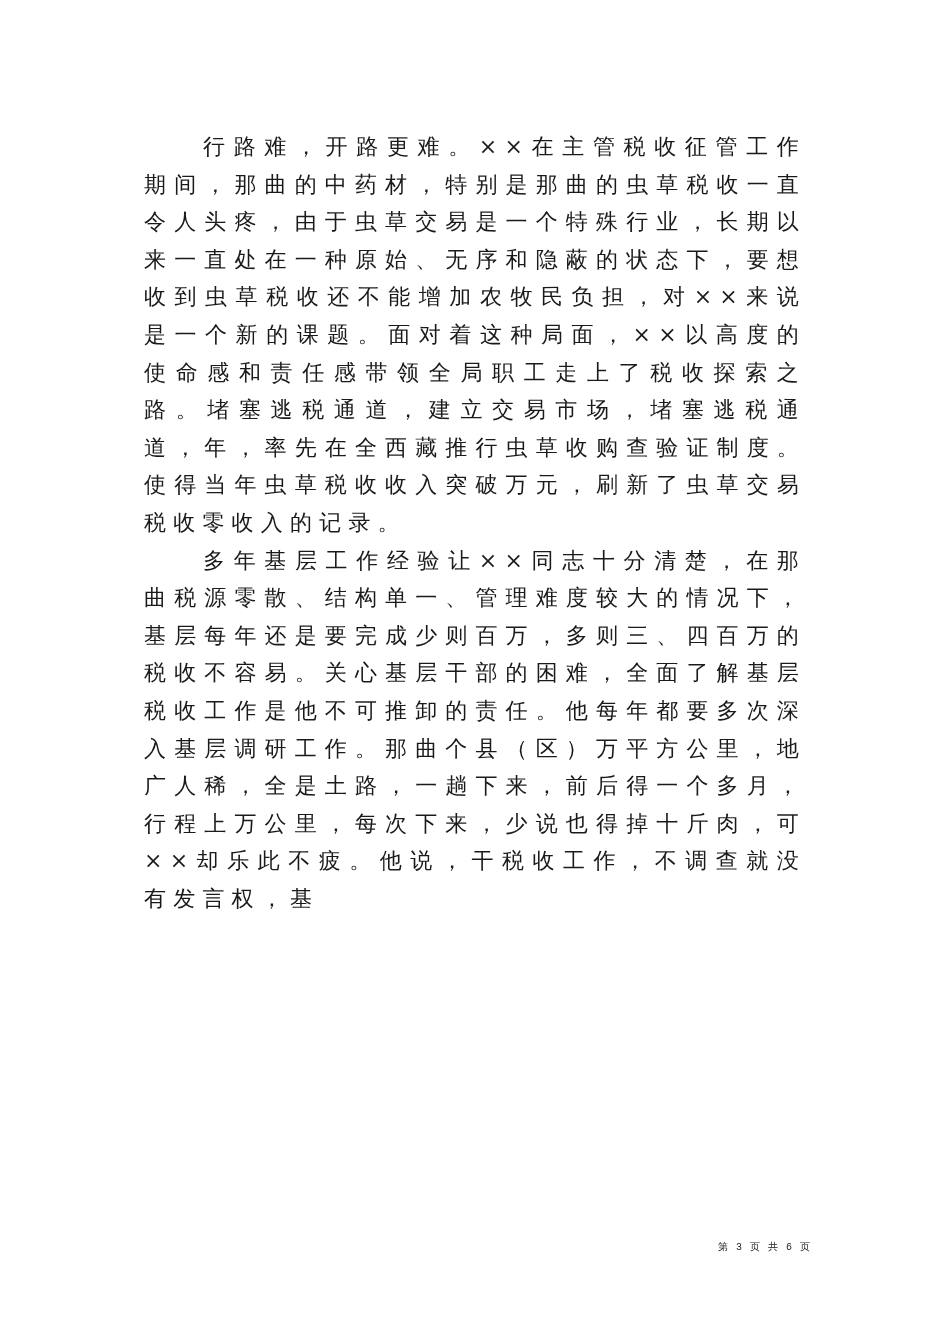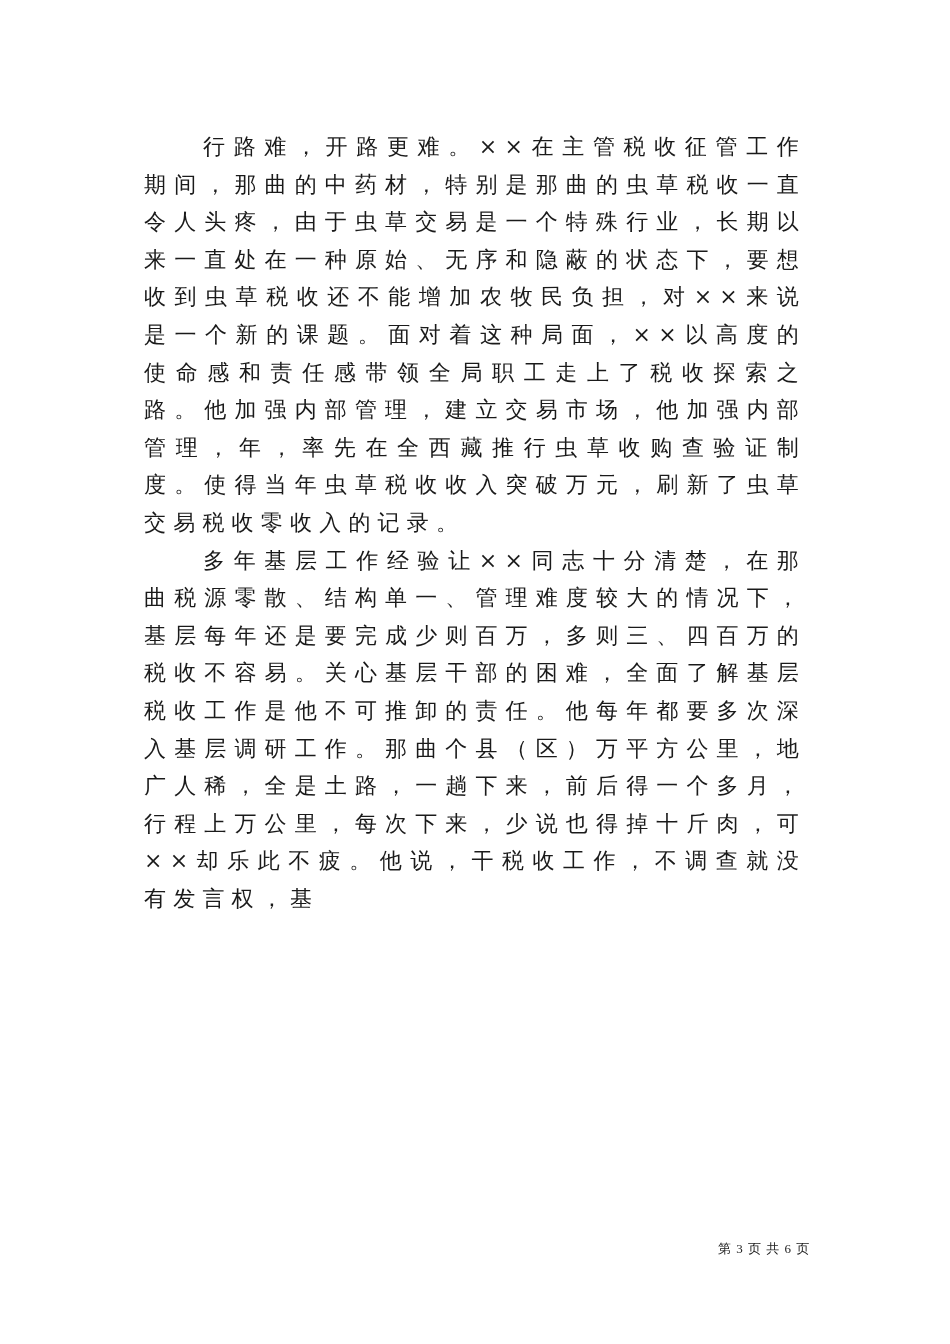--- a/index.html
+++ b/index.html
@@ -9,26 +9,26 @@
   }
   .content {
     position: absolute; left: 144px; top: 128px; width: 662px;
     font-family: "DejaVu Serif", "Liberation Serif", serif;
     font-size: 22px; line-height: 37.6px; color: #1a1a1a;
     letter-spacing: 7.2px;
   }
   .para { margin: 0; text-indent: 59px; text-align: justify; word-break: break-all; }
   .footer {
     position: absolute; left: 718px; top: 1240px;
-    font-family: Liberation Serif, serif;
-    font-size: 13px; color: #222; letter-spacing: 1px;
+    font-family: Liberation Mono, monospace;
+    font-size: 10px; color: #222; letter-spacing: 1px;
   }
 </style>
 </head>
 <body>
 
 <div class="page">
   <div class="content">
-    <p class="para">行路难，开路更难。××在主管税收征管工作期间，那曲的中药材，特别是那曲的虫草税收一直令人头疼，由于虫草交易是一个特殊行业，长期以来一直处在一种原始、无序和隐蔽的状态下，要想收到虫草税收还不能增加农牧民负担，对××来说是一个新的课题。面对着这种局面，××以高度的使命感和责任感带领全局职工走上了税收探索之路。他加强内部管理，建立交易市场，他加强内部管理，年，率先在全西藏推行虫草收购查验证制度。使得当年虫草税收收入突破万元，刷新了虫草交易税收零收入的记录。</p>
+    <p class="para">行路难，开路更难。××在主管税收征管工作期间，那曲的中药材，特别是那曲的虫草税收一直令人头疼，由于虫草交易是一个特殊行业，长期以来一直处在一种原始、无序和隐蔽的状态下，要想收到虫草税收还不能增加农牧民负担，对××来说是一个新的课题。面对着这种局面，××以高度的使命感和责任感带领全局职工走上了税收探索之路。堵塞逃税通道，建立交易市场，堵塞逃税通道，年，率先在全西藏推行虫草收购查验证制度。使得当年虫草税收收入突破万元，刷新了虫草交易税收零收入的记录。</p>
     <p class="para">多年基层工作经验让××同志十分清楚，在那曲税源零散、结构单一、管理难度较大的情况下，基层每年还是要完成少则百万，多则三、四百万的税收不容易。关心基层干部的困难，全面了解基层税收工作是他不可推卸的责任。他每年都要多次深入基层调研工作。那曲个县（区）万平方公里，地广人稀，全是土路，一趟下来，前后得一个多月，行程上万公里，每次下来，少说也得掉十斤肉，可××却乐此不疲。他说，干税收工作，不调查就没有发言权，基</p>
   </div>
   <div class="footer">第 3 页 共 6 页</div>
 </div>
 
 </body></html>

